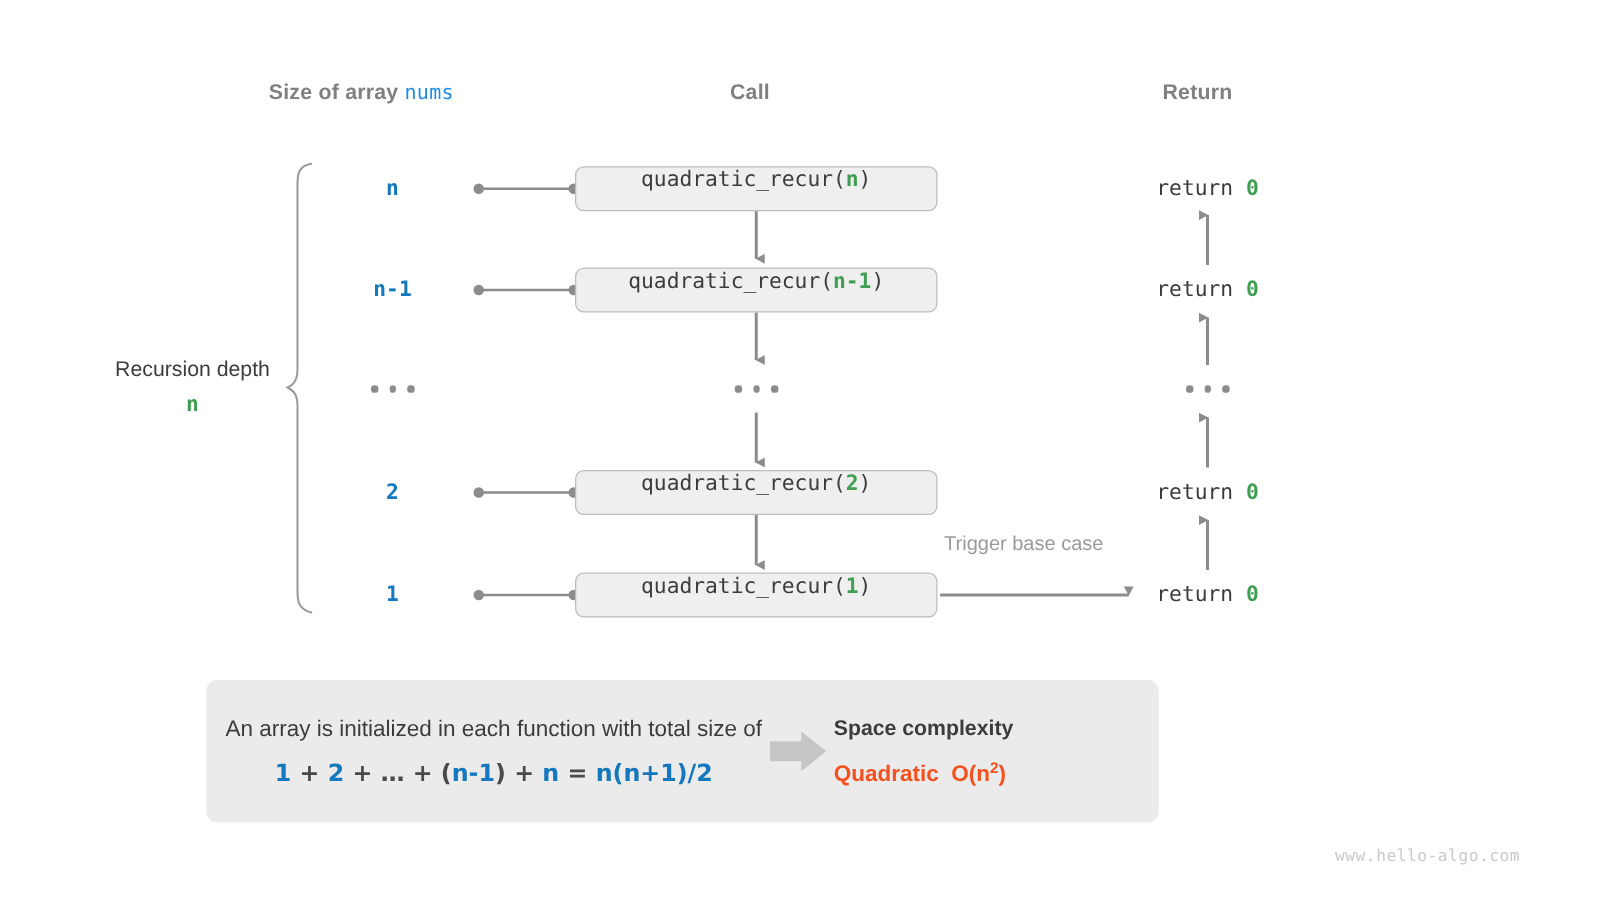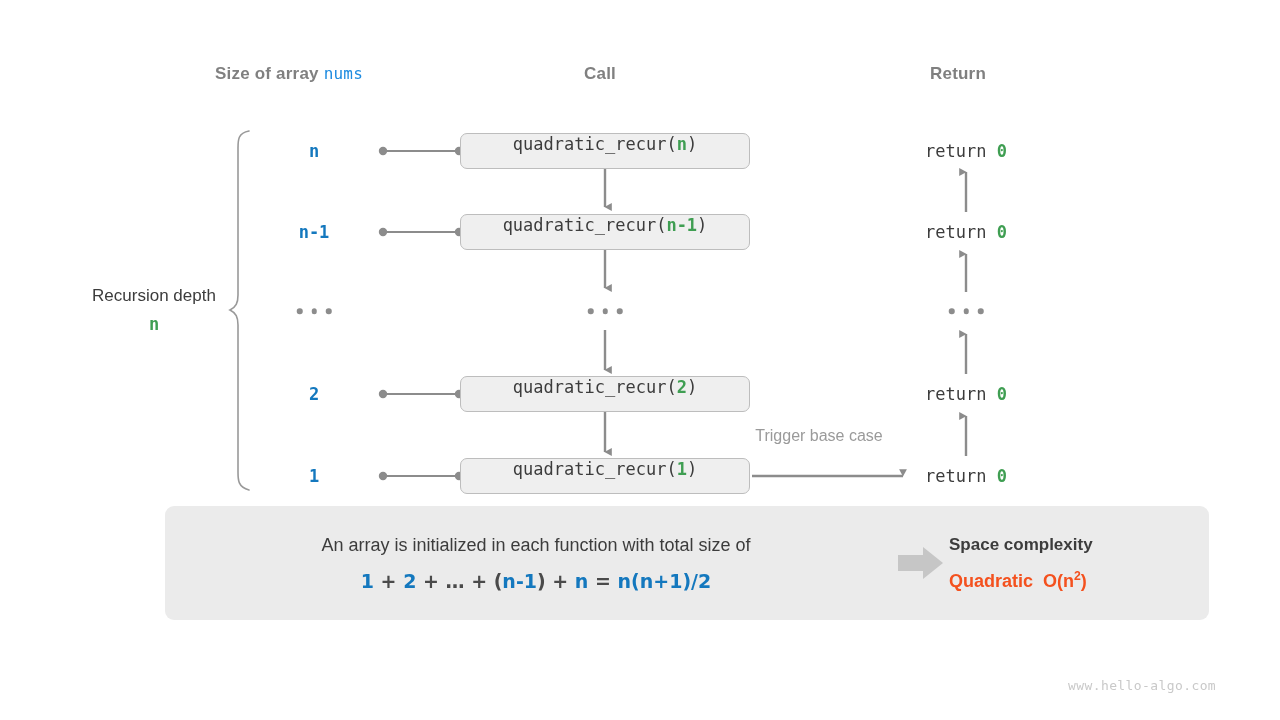--- a/index.html
+++ b/index.html
@@ -323,21 +323,21 @@
     <span>quadratic_recur(</span>
       <span class="arg">1</span>
       <span>)</span>
   </div>
   <div class="return-label" style="left:966px; top:476px;">
     <span>return </span><span class="val">0</span>
   </div>
 
   <div class="trigger-label" style="left:819px; top:436px;">Trigger base case</div>
 
-  <div class="summary" style="left:165px; top:506px; width:1044px; height:114px;">
+  <div class="summary" style="left:165px; top:544px; width:762px; height:114px;">
     <div class="summary-left">
       <div class="summary-line1">An array is initialized in each function with total size of</div>
       <div class="summary-line2">
         <span class="b">1</span><span class="g"> + </span><span class="b">2</span><span class="g"> + </span><span class="g">…</span><span class="g"> + </span><span class="g">(</span><span class="b">n-1</span><span class="g">)</span><span class="g"> + </span><span class="b">n</span><span class="g"> = </span><span class="b">n(n+1)/2</span>
       </div>
     </div>
 
     <div class="summary-arrow">
       <svg width="46" height="34" viewBox="0 0 46 34">
         <path d="M0,9 L25,9 L25,1 L45,17 L25,33 L25,25 L0,25 z" fill="#c6c6c6"></path>

